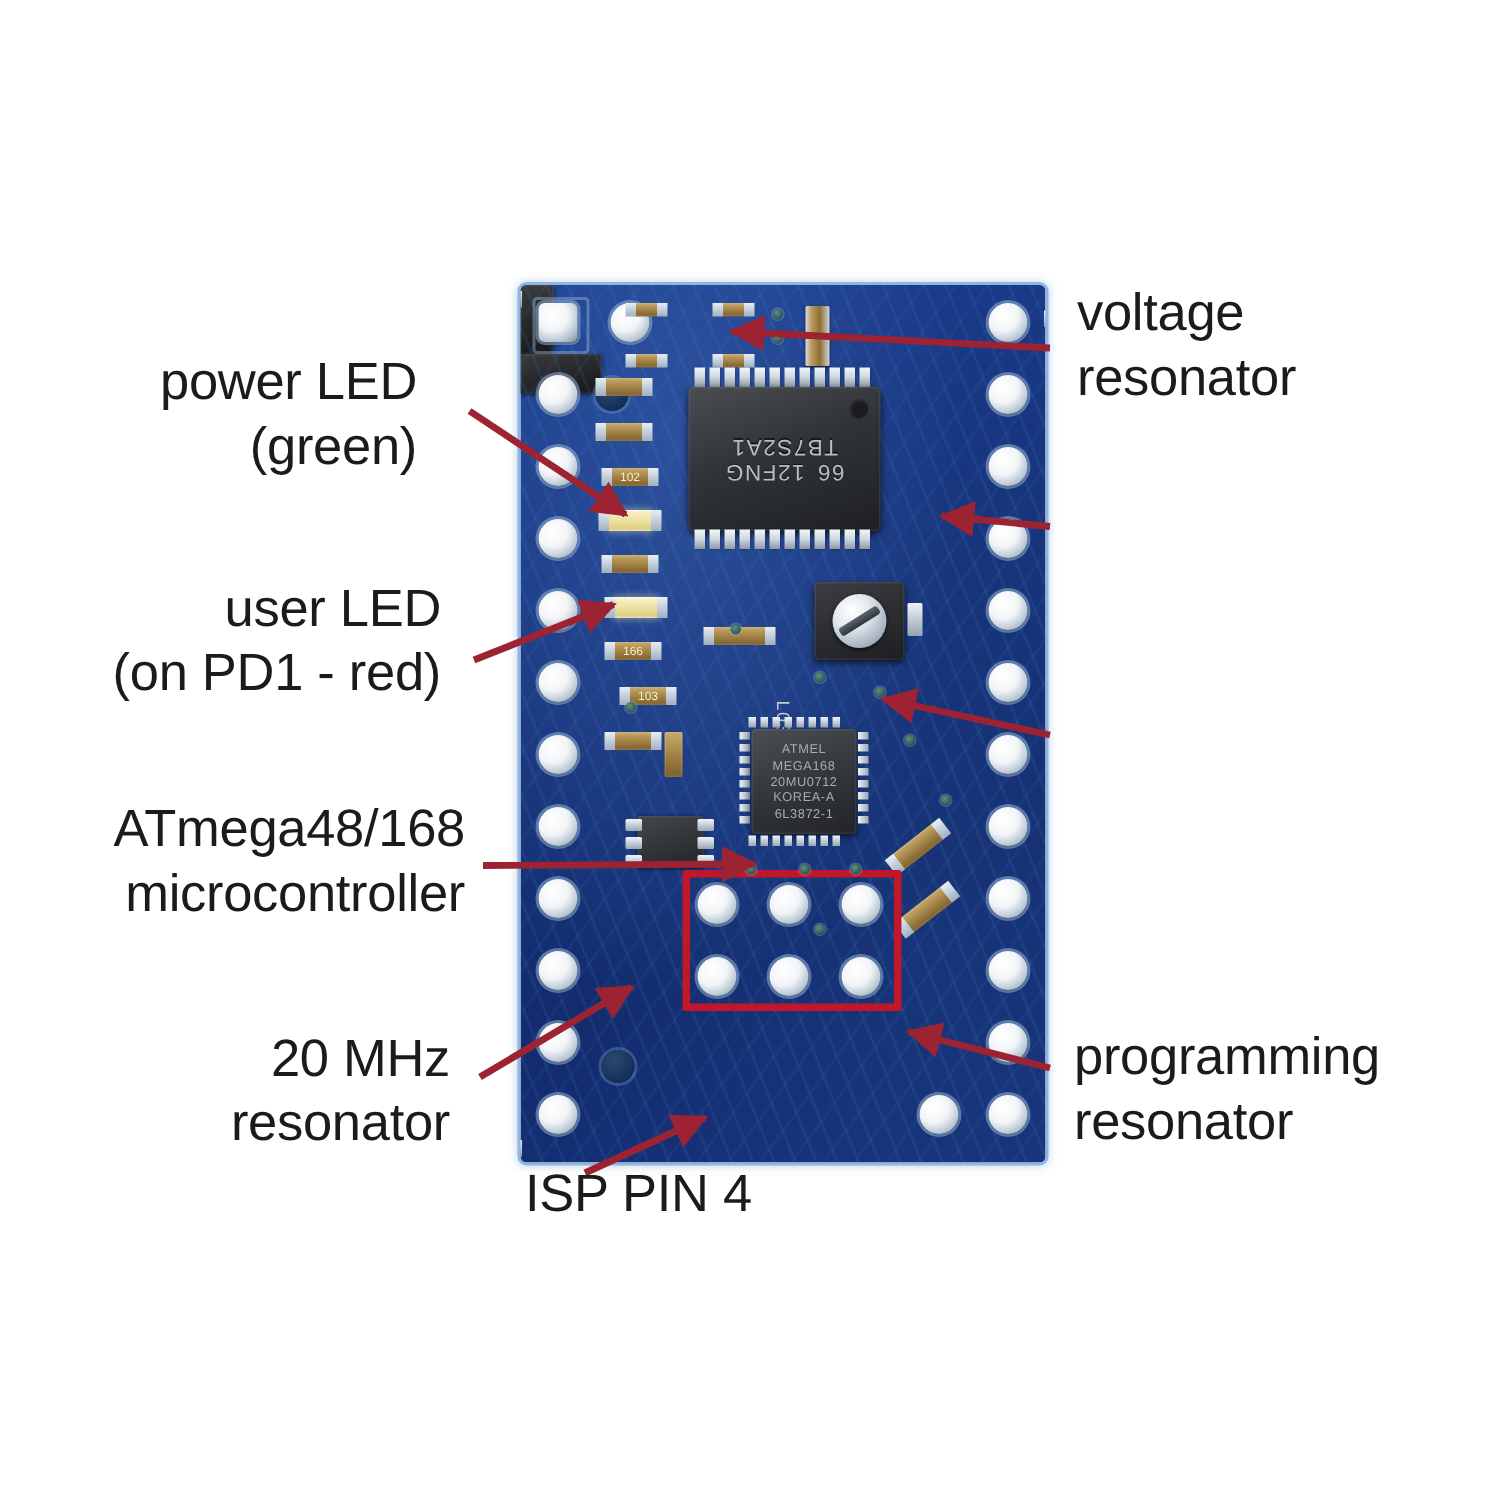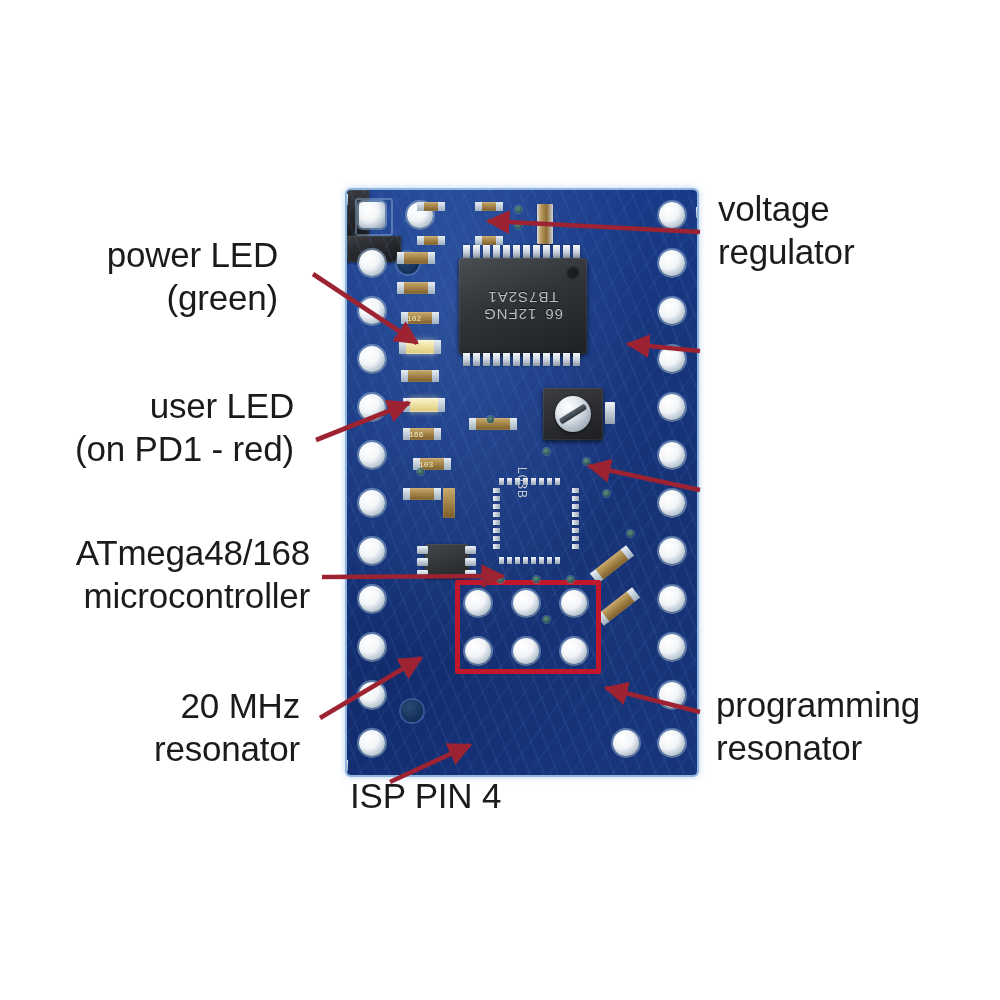--- a/index.html
+++ b/index.html
@@ -39,21 +39,21 @@
        border-radius:3px;}
 
   
   .smd{position:absolute;border-radius:1px;}
   .res{background:linear-gradient(180deg,#c9a96b 0%,#a07f44 55%,#7d5f2c 100%);
        box-shadow:inset 0 0 0 1px rgba(255,255,255,.10);}
   .res .cap{position:absolute;top:0;bottom:0;width:7px;
        background:linear-gradient(180deg,#e8eef4,#9fb0c0);}
   .res .cap.a{left:-6px;} .res .cap.b{right:-6px;}
   .res .code{position:absolute;left:0;right:0;top:50%;transform:translateY(-50%);
-       text-align:left;font-size:8px;color:#f3f0c4;font-family:Liberation Mono, monospace;}
+       text-align:center;font-size:8px;color:#f3f0c4;font-family:Liberation Sans, sans-serif;}
   .led{background:linear-gradient(180deg,#fbf4cf 0%,#efe3a4 45%,#d9c878 100%);
        box-shadow:0 0 5px 1px rgba(255,248,190,.40), inset 0 0 0 1px rgba(255,255,255,.4);}
   .led .cap{position:absolute;top:0;bottom:0;width:7px;
        background:linear-gradient(180deg,#e8eef4,#9fb0c0);}
   .led .cap.a{left:-6px;} .led .cap.b{right:-6px;}
   .blk{background:linear-gradient(165deg,#3a3c40 0%,#26282b 50%,#17181a 100%);
        box-shadow:0 1px 3px rgba(0,0,0,.6), inset 0 0 0 1px rgba(255,255,255,.06);}
 
   
   #hbridge{position:absolute;background:linear-gradient(160deg,#4a4d52 0%,#303338 45%,#1e2024 100%);
@@ -286,20 +286,29 @@
     <div class="qfnpads v" style="left:146px;top:298px;">
       <i></i>
         <i></i>
         <i></i>
         <i></i>
         <i></i>
         <i></i>
         <i></i>
         <i></i>
     </div>
+    <div id="mcu" style="left:154px;top:296px;width:70px;height:70px;">
+      <div class="mark">
+        <span>ATMEL</span>
+        <span>MEGA168</span>
+        <span>20MU0712</span>
+        <span>KOREA-A</span>
+        <span>6L3872-1</span>
+      </div>
+    </div>
     <div class="qfnpads v" style="left:225px;top:298px;">
       <i></i>
         <i></i>
         <i></i>
         <i></i>
         <i></i>
         <i></i>
         <i></i>
         <i></i>
     </div>
@@ -389,20 +398,20 @@
 
   <div class="label r" style="right:690px;top:532px;width:320px;">ATmega48/168
 microcontroller</div>
 
   <div class="label r" style="right:700px;top:685px;width:310px;">20 MHz
 resonator</div>
 
   <div class="label l" style="left:350px;top:775px;width:330px;">ISP PIN 4</div>
 
   <div class="label l" style="left:718px;top:188px;width:282px;">voltage
-regulator</div>
+resonator</div>
 
 
 
   <div class="label l" style="left:716px;top:684px;width:284px;">programming
 resonator</div>
 
 </div>
 
 </body></html>

